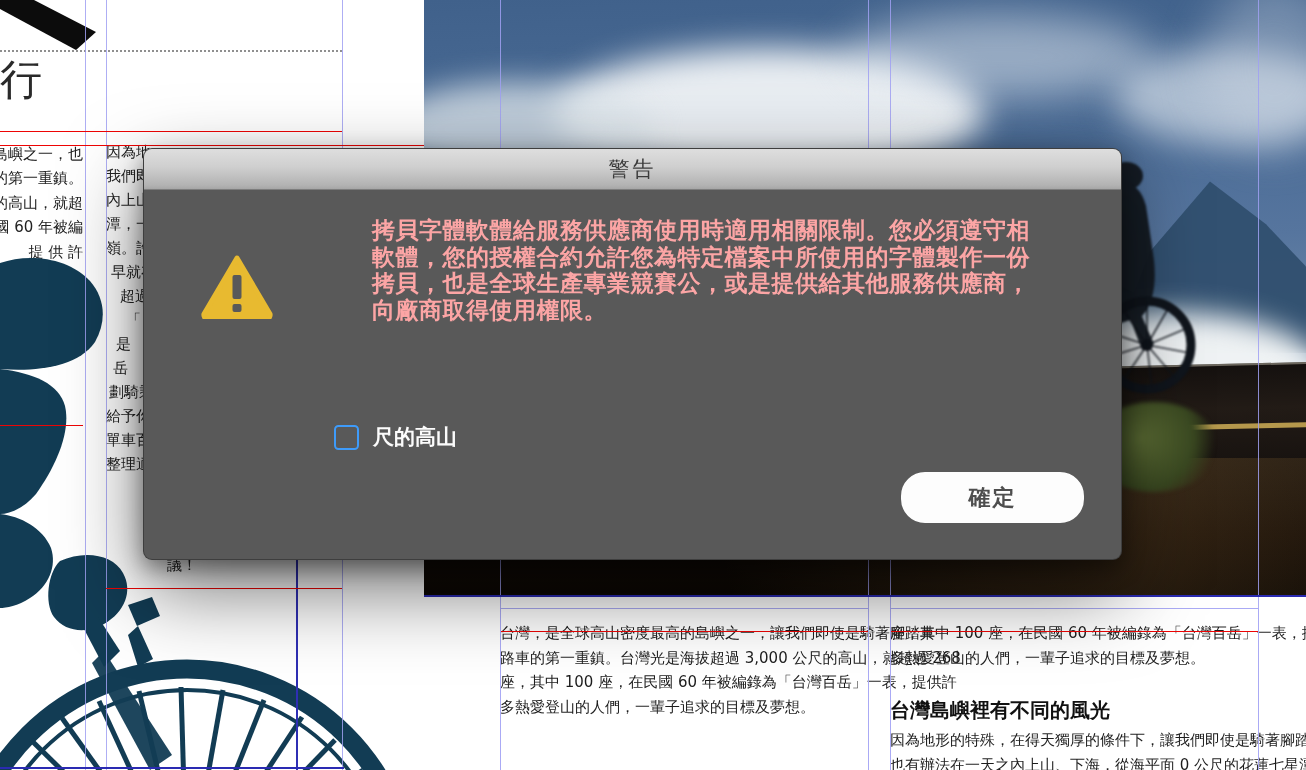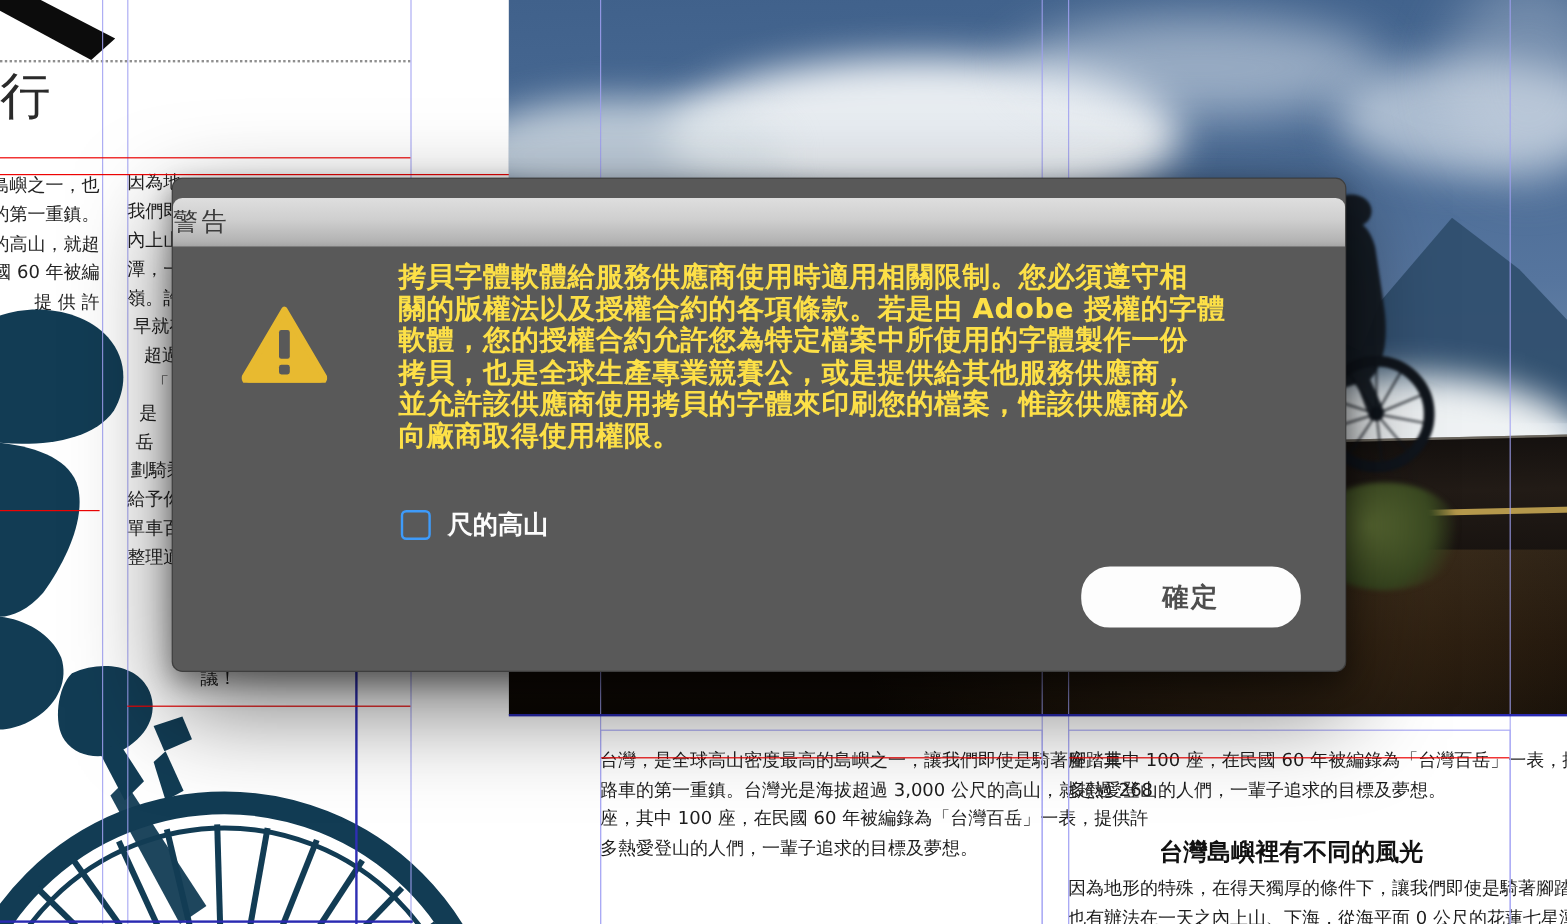--- a/index.html
+++ b/index.html
@@ -30,26 +30,26 @@
   
   .vguide{position:absolute;top:0;width:1px;height:770px;background:#a0a0f2;opacity:.85;}
   .vguide-dark{position:absolute;width:2px;background:#2f2fb4;}
   .hline-red{position:absolute;height:1px;background:#ee0404;}
   .hline-blue{position:absolute;background:#2a2ab2;}
   .frame-border{position:absolute;border:1px solid #aaaaf5;}
   
   .dialog{position:absolute;left:143px;top:148px;width:977px;height:410px;border-radius:9px;
     background:#595959;border:1px solid rgba(40,40,40,.55);
     box-shadow:0 30px 80px rgba(0,0,0,.55),0 8px 22px rgba(0,0,0,.4);}
-  .dialog-titlebar{position:absolute;left:0;top:16px;right:0;height:40px;border-radius:8px 8px 0 0;
+  .dialog-titlebar{position:absolute;left:0;top:0;right:0;height:40px;border-radius:8px 8px 0 0;
     background:linear-gradient(180deg,#dedede 0%,#cfcfcf 45%,#b3b3b3 90%,#a6a6a6 100%);
-    border-bottom:1px solid #7d7d7d;display:flex;align-items:center;}
+    border-bottom:1px solid #7d7d7d;display:flex;align-items:center;justify-content:center;}
   .dialog-title{font-size:21px;font-weight:500;color:#3b3b3b;letter-spacing:3px;}
   .dialog-message{position:absolute;left:188px;top:66px;width:760px;}
-  .dialog-message .row{height:26.6px;white-space:nowrap;font-size:23px;font-weight:700;color:#fde047;letter-spacing:.5px;}
+  .dialog-message .row{height:26.6px;white-space:nowrap;font-size:23px;font-weight:700;color:#fca5a5;letter-spacing:.5px;margin-left:40px;}
   .warn-icon{position:absolute;left:57px;top:106px;width:72px;height:64px;}
   .chk-row{position:absolute;left:190px;top:275px;height:26px;display:flex;align-items:center;}
   .chk-box{width:21px;height:21px;border:2.5px solid #3e9bfa;border-radius:4.5px;background:transparent;}
   .chk-label{margin-left:14px;font-size:21px;font-weight:700;color:#fcfcfc;}
   .btn{position:absolute;top:323px;height:47px;border-radius:24px;display:flex;align-items:center;justify-content:center;
        font-size:22px;font-weight:700;letter-spacing:2px;cursor:pointer;}
   .btn-prev{left:558px;width:179px;background:transparent;border:2.5px solid #fbfbfb;color:#fbfbfb;}
   .btn-ok{left:757px;width:179px;background:#fdfdfd;border:2.5px solid #fdfdfd;color:#4e4e4e;}
 </style>
 </head>
@@ -181,21 +181,21 @@
         <div class="row"><span>座，其中 100 座，在民國 60 年被編錄為「台灣百岳」一表，提供許</span></div>
         <div class="row"><span>多熱愛登山的人們，一輩子追求的目標及夢想。</span></div>
       </div>
   </div>
 
   <div class="bcol bcol-right">
     <div>
         <div class="row"><span>座，其中 100 座，在民國 60 年被編錄為「台灣百岳」一表，提供許</span></div>
         <div class="row"><span>多熱愛登山的人們，一輩子追求的目標及夢想。</span></div>
       </div>
-    <div class="heading" style="margin-top:24px;text-align:center;">台灣島嶼裡有不同的風光</div>
+    <div class="heading" style="margin-top:24px;">台灣島嶼裡有不同的風光</div>
     <div style="margin-top:7px;">
         <div class="row"><span>因為地形的特殊，在得天獨厚的條件下，讓我們即使是騎著腳踏車，</span></div>
         <div class="row"><span>也有辦法在一天之內上山、下海，從海平面 0 公尺的花蓮七星潭</span></div>
       </div>
   </div>
 
   <div>
     <div class="vguide" style="left:85px;"></div>
     <div class="vguide" style="left:106px;"></div>
     <div class="vguide" style="left:342px;"></div>
@@ -222,24 +222,22 @@
     </div>
 
     <svg class="warn-icon" viewBox="0 0 72 64">
       <path d="M36,3 L69,59 a4,4 0 0 1 -3.5,5 H6.5 a4,4 0 0 1 -3.5,-5 Z" fill="#e8ba30" stroke="#e8ba30" stroke-width="5" stroke-linejoin="round"></path>
       <rect x="31.5" y="20" width="9" height="24" rx="2" fill="#595959"></rect>
       <rect x="31.5" y="49" width="9" height="8" rx="2" fill="#595959"></rect>
     </svg>
 
     <div class="dialog-message">
         <div class="row"><span>拷貝字體軟體給服務供應商使用時適用相關限制。您必須遵守相</span></div>
-        <div class="row"><span>關的版權法以及授權合約的各項條款。若是由 Adobe 授權的字體</span></div>
         <div class="row"><span>軟體，您的授權合約允許您為特定檔案中所使用的字體製作一份</span></div>
         <div class="row"><span>拷貝，也是全球生產專業競賽公，或是提供給其他服務供應商，</span></div>
-        <div class="row"><span>並允許該供應商使用拷貝的字體來印刷您的檔案，惟該供應商必</span></div>
         <div class="row"><span>向廠商取得使用權限。</span></div>
       </div>
 
     <div class="chk-row">
       <div class="chk-box"></div>
       <div class="chk-label">尺的高山</div>
     </div>
 
     <div class="btn btn-ok">確定</div>
   </div>

